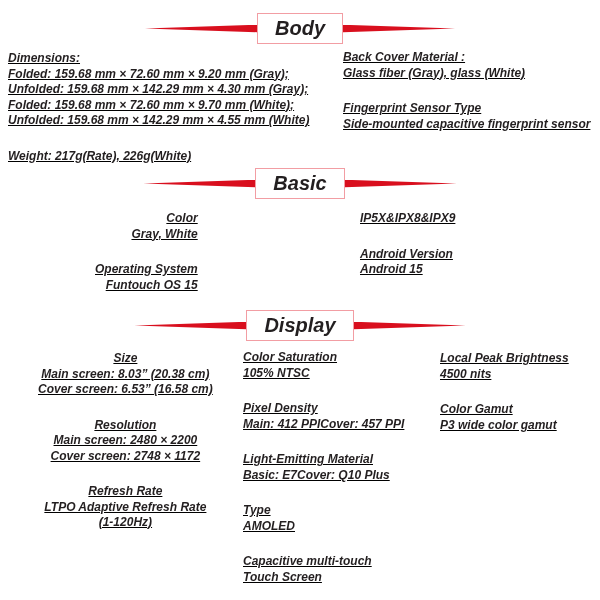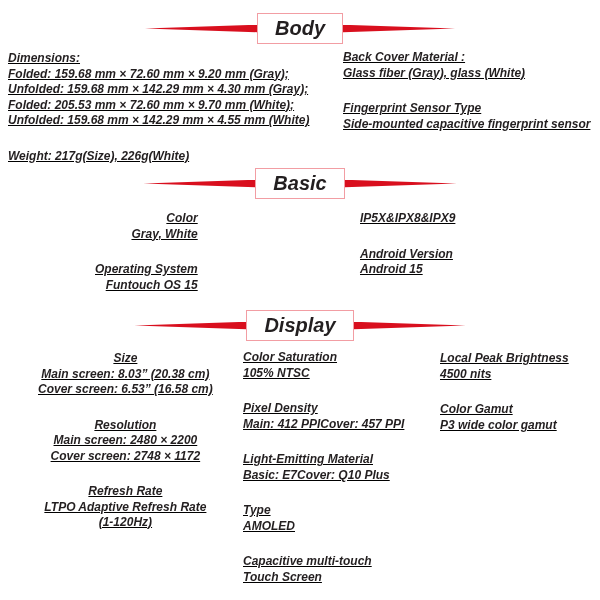--- a/index.html
+++ b/index.html
@@ -69,25 +69,25 @@
       <span class="htitle">Body</span>
     </div>
     <div class="wing right"></div>
   </div>
 
   <div class="col" id="body-col1">
     <div class="group">
       <div class="line">Dimensions:</div>
       <div class="line">Folded: 159.68 mm × 72.60 mm × 9.20 mm (Gray);</div>
       <div class="line">Unfolded: 159.68 mm × 142.29 mm × 4.30 mm (Gray);</div>
-      <div class="line">Folded: 205.53 mm × 72.60 mm × 9.70 mm (White);</div>
+      <div class="line">Folded: 159.68 mm × 72.60 mm × 9.70 mm (White);</div>
       <div class="line">Unfolded: 159.68 mm × 142.29 mm × 4.55 mm (White)</div>
     </div>
     <div class="group">
-      <div class="line">Weight: 217g(Size), 226g(White)</div>
+      <div class="line">Weight: 217g(Rate), 226g(White)</div>
     </div>
   </div>
 
   <div class="col" id="body-col2">
     <div class="group">
       <div class="line">Back Cover Material :</div>
       <div class="line">Glass fiber (Gray), glass (White)</div>
     </div>
     <div class="group">
       <div class="line">Fingerprint Sensor Type</div>

